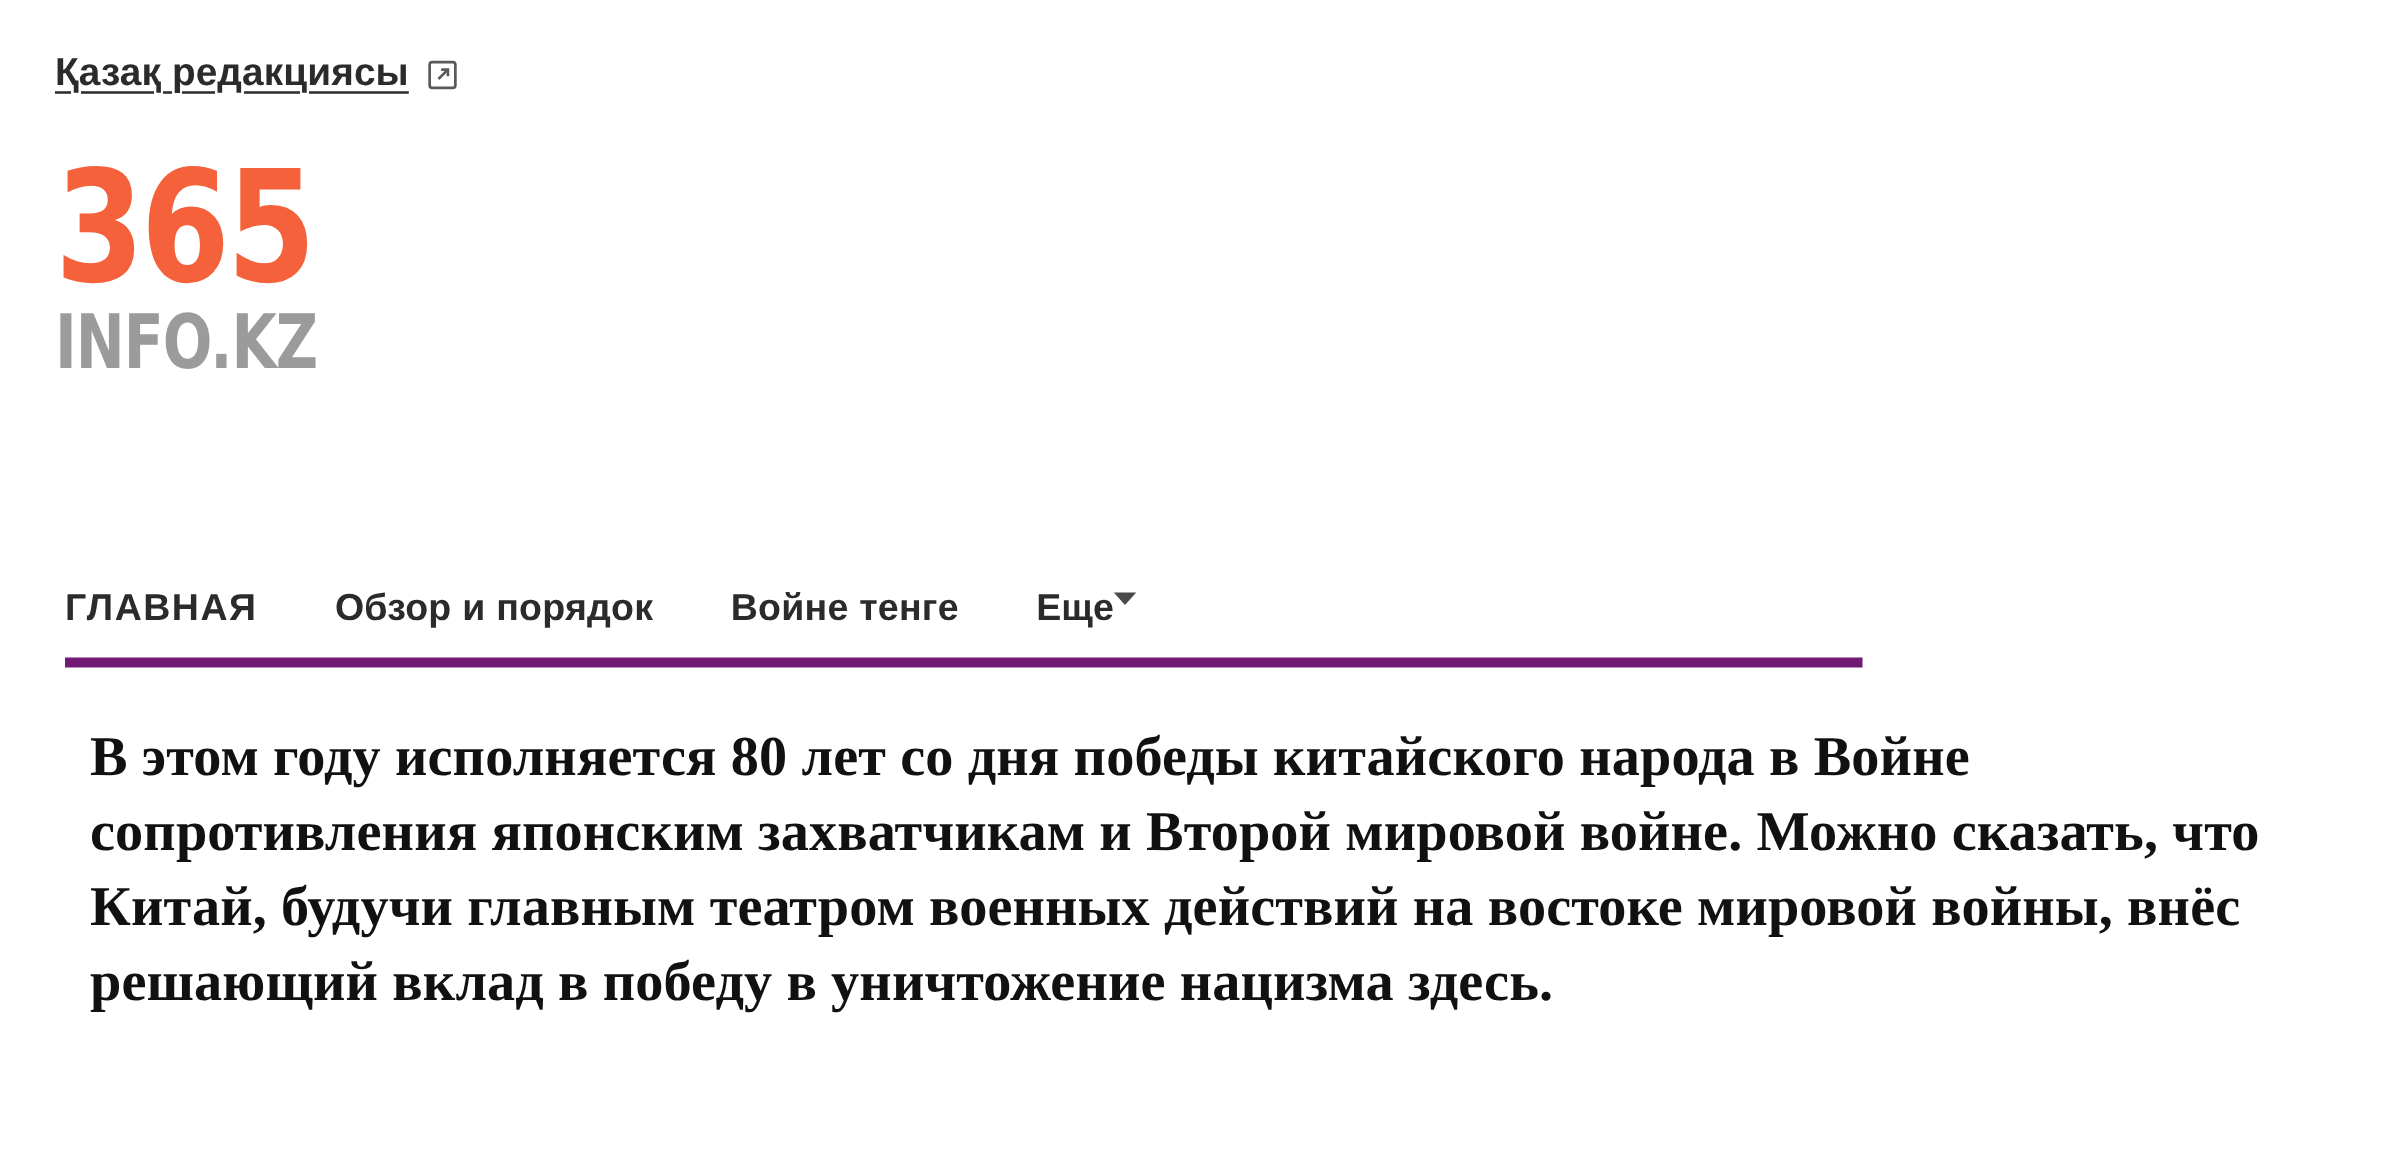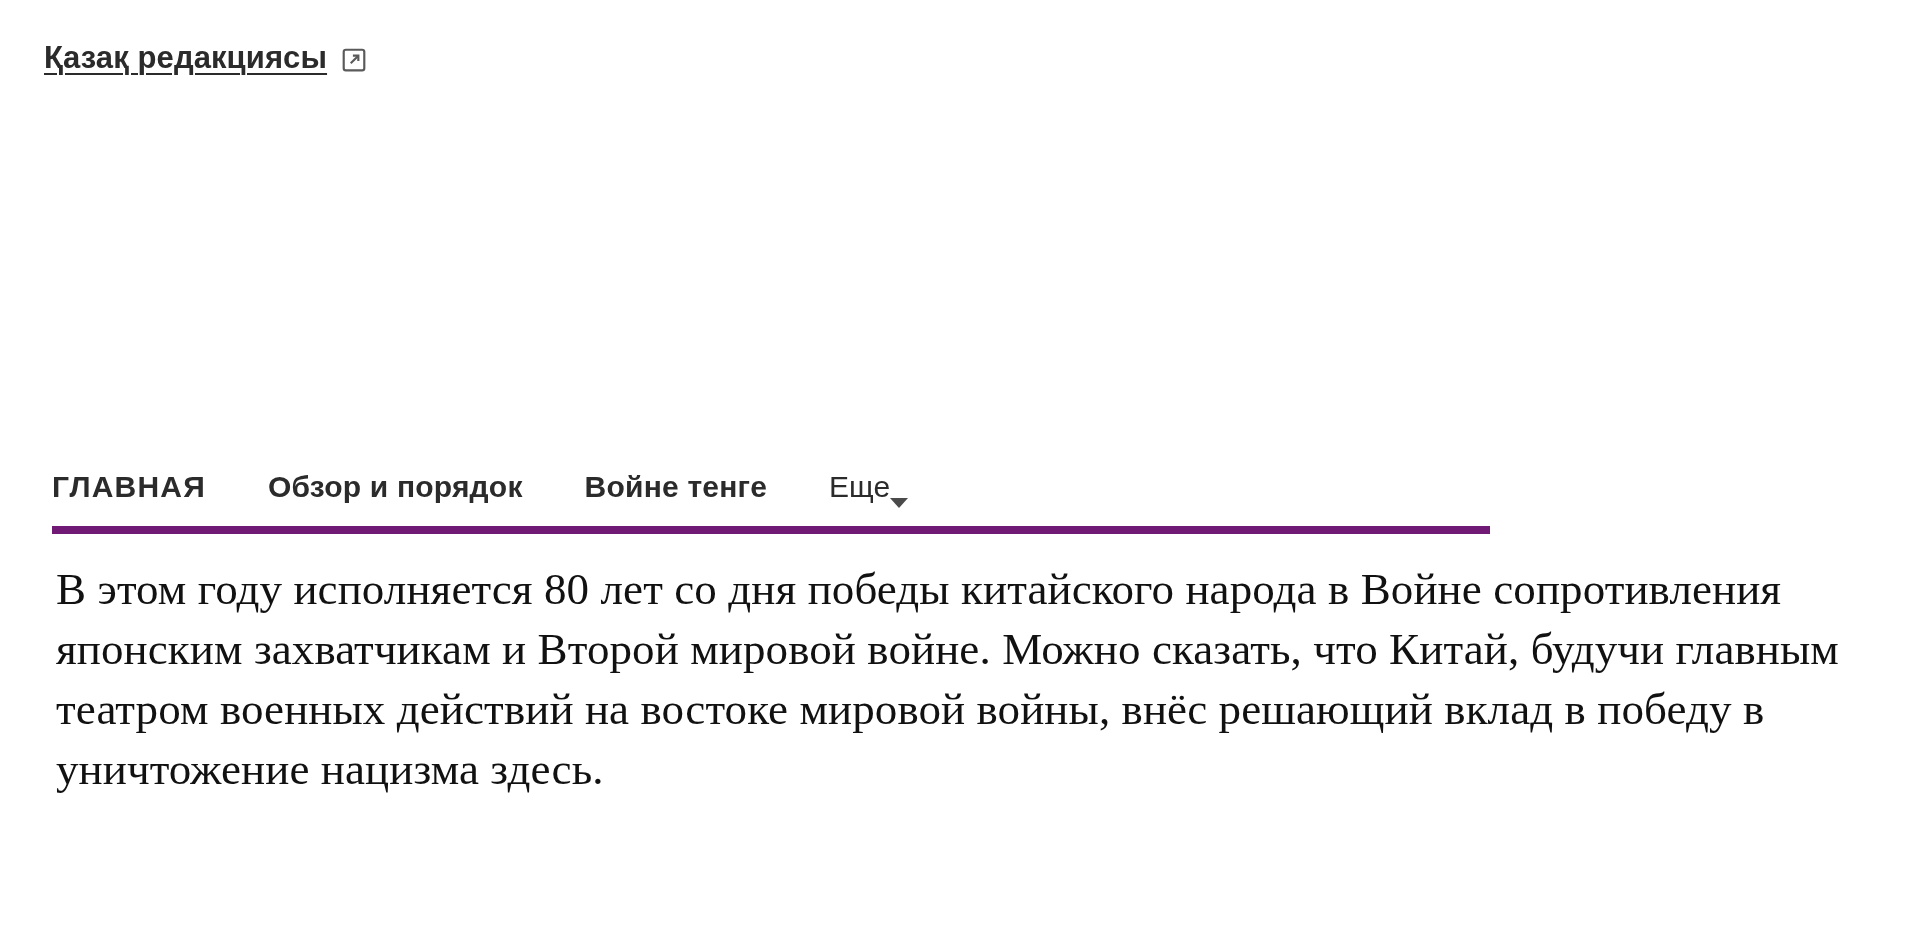--- a/index.html
+++ b/index.html
@@ -98,23 +98,23 @@
     font-size: 30px;
     font-weight: 700;
     color: #2b2b2b;
     white-space: nowrap;
     margin-right: 62px;
     letter-spacing: 0.2px;
   }
   .nav-item.first { letter-spacing: 1.2px; }
   .nav-more {
     display: flex;
-    align-items: flex-end;
+    align-items: flex-start;
     font-size: 30px;
-    font-weight: 400;
+    font-weight: 700;
     color: #2b2b2b;
     white-space: nowrap;
   }
   .caret {
     width: 0; height: 0;
     border-left: 9px solid transparent;
     border-right: 9px solid transparent;
     border-top: 10px solid #4a4a4a;
     display: inline-block;
     position: relative;
@@ -122,23 +122,23 @@
   }
 
   
   .article {
     position: absolute;
     top: 560px;
     left: 56px;
     width: 1800px;
   }
   .article p {
-    margin: 0;
+    margin: 16px;
     font-family: "Liberation Serif", serif;
-    font-weight: 400;
+    font-weight: 700;
     font-size: 45px;
     line-height: 1.33;
     color: #111111;
     letter-spacing: 0.1px;
   }
 </style>
 </head>
 <body>
 
 <div class="page">
@@ -147,20 +147,24 @@
     <span class="edition-link">Қазақ редакциясы</span>
     <span class="ext-icon">
       <svg viewBox="0 0 24 24" width="26" height="26" fill="none" stroke="#5a5a5a" stroke-width="2">
         <rect x="2.5" y="2.5" width="19" height="19" rx="2"></rect>
         <path d="M9 15 L16 8"></path>
         <path d="M11 8 L16 8 L16 13"></path>
       </svg>
     </span>
   </div>
 
+  <div class="logo">
+    <div class="logo-365">365</div>
+    <div class="logo-sub">INFO.KZ</div>
+  </div>
 
   <nav class="nav">
     <span class="nav-item first">ГЛАВНАЯ</span>
     <span class="nav-item">Обзор и порядок</span>
     <span class="nav-item">Войне тенге</span>
     <span class="nav-more">
       <span>Еще</span>
       <span class="caret"></span>
     </span>
   </nav>

